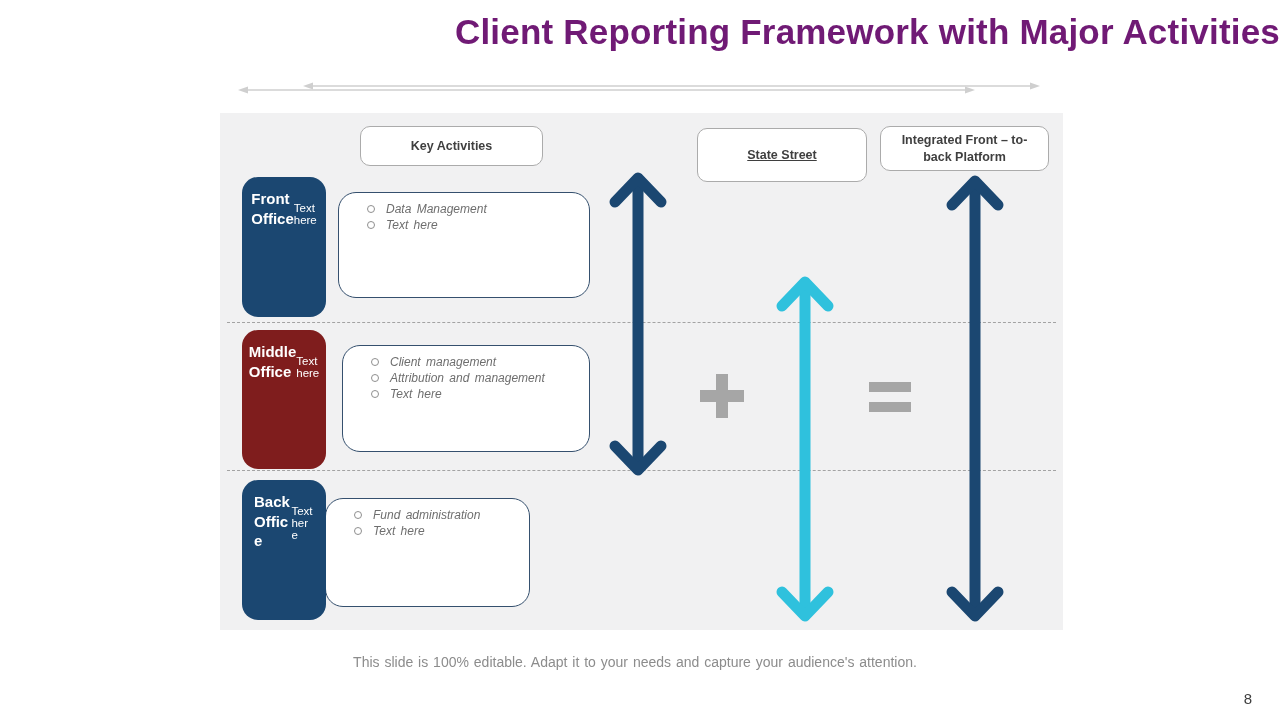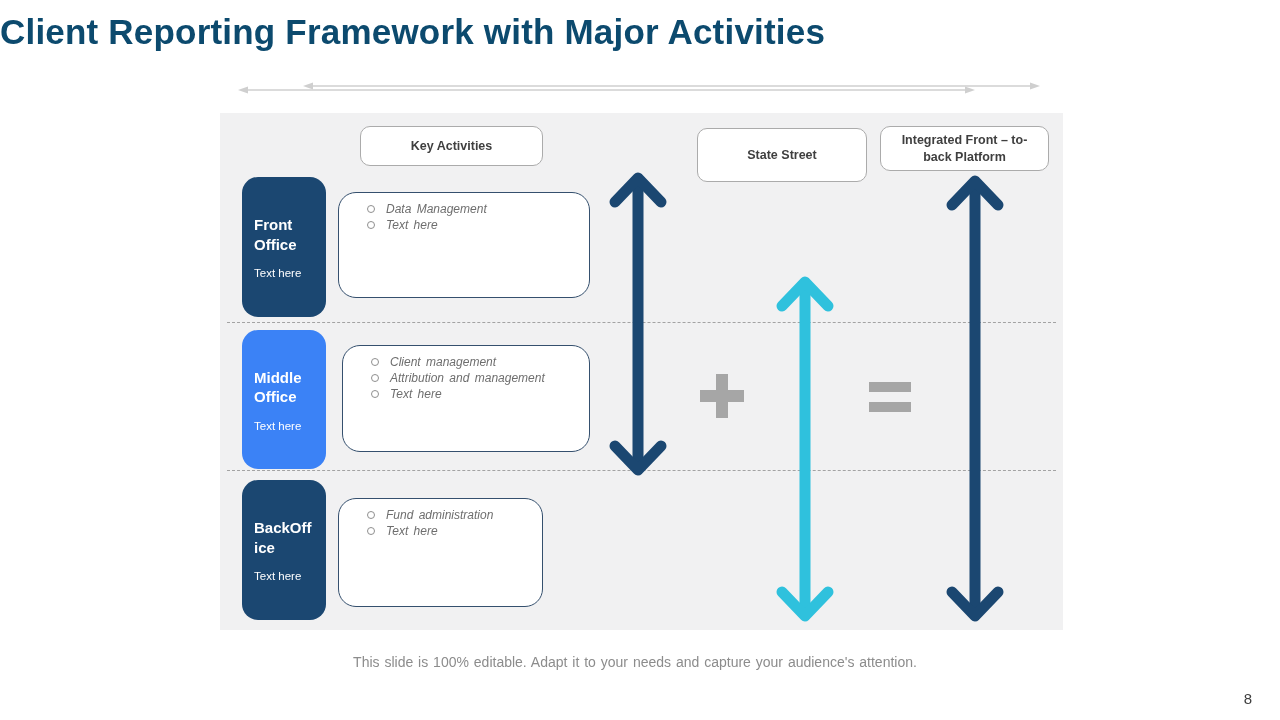--- a/index.html
+++ b/index.html
@@ -2,69 +2,69 @@
 <html><head>
 <meta charset="utf-8">
 <style>
   * { margin:0; padding:0; box-sizing:border-box; }
   html,body { background:#ffffff; }
   body { font-family:"Liberation Sans", sans-serif; }
   .slide { position:relative; width:1280px; height:720px; background:#ffffff; overflow:hidden; }
 
   .title {
     position:absolute; left:0; right:0; top:12px;
-    text-align:left; font-size:35px; font-weight:bold; color:#0c4a6e;
+    text-align:right; font-size:35px; font-weight:bold; color:#701a75;
     letter-spacing:0.2px;
   }
 
   .h-arrows { position:absolute; left:230px; top:78px; }
 
   .panel {
     position:absolute; left:220px; top:113px; width:843px; height:517px;
     background:#f1f1f2;
   }
 
   .hdr-box {
     position:absolute; background:#ffffff; border:1px solid #ababab;
     border-radius:10px; display:flex; align-items:center; justify-content:center;
     text-align:center; font-weight:bold; font-size:12.5px; color:#3f3f3f;
     line-height:1.35; padding:4px 8px;
   }
   .hdr-key        { left:140px; top:13px; width:183px; height:40px; }
-  .hdr-state      { left:477px; top:15px; width:170px; height:54px; }
+  .hdr-state      { left:477px; top:15px; width:170px; height:54px;text-decoration:underline; }
   .hdr-integrated { left:660px; top:13px; width:169px; height:45px; }
 
   .divider {
     position:absolute; left:7px; width:829px; height:0;
     border-top:1px dashed #a3a3a3;
   }
   .divider-1 { top:209px; }
   .divider-2 { top:357px; }
 
   .row-label {
     position:absolute; left:22px; width:84px; border-radius:16px;
-    color:#ffffff; display:flex; flex-direction:column; justify-content:center;
+    color:#ffffff; display:flex; flex-direction:row; justify-content:center;
     padding:12px; z-index:2;
   }
   .row-label .lbl { font-weight:bold; font-size:15px; line-height:1.3; }
   .row-label .sub { font-size:11.5px; margin-top:13px; }
   .row-navy { background:#1b4771; }
-  .row-cyan { background:#3b82f6; }
+  .row-cyan { background:#7f1d1d; }
   .row-front  { top:64px;  height:140px; }
   .row-middle { top:217px; height:139px; }
   .row-back   { top:367px; height:140px; word-break:break-all;justify-content:center; }
 
   .items-box {
     position:absolute; background:#ffffff; border:1px solid #35506e;
     border-radius:18px; display:flex; flex-direction:column; justify-content:flex-start;
     padding:8px 40px 8px 28px; z-index:1;font-style:italic;
   }
   .items-front  { left:118px; top:79px;  width:252px; height:106px; }
   .items-middle { left:122px; top:232px; width:248px; height:107px; }
-  .items-back   { left:118px; top:385px; width:205px; height:109px; }
+  .items-back   { left:105px; top:385px; width:205px; height:109px; }
   .items-box ul { list-style:none; }
   .items-box li {
     display:flex; align-items:flex-start;
     font-size:12px; color:#6e6e6e; line-height:16px; word-spacing:2px;
     max-width:178px;
   }
   .items-box li::before {
     content:""; flex:0 0 auto; width:6px; height:6px; border:1px solid #8f8f8f;
     border-radius:50%; margin:4px 11px 0 0;
   }

